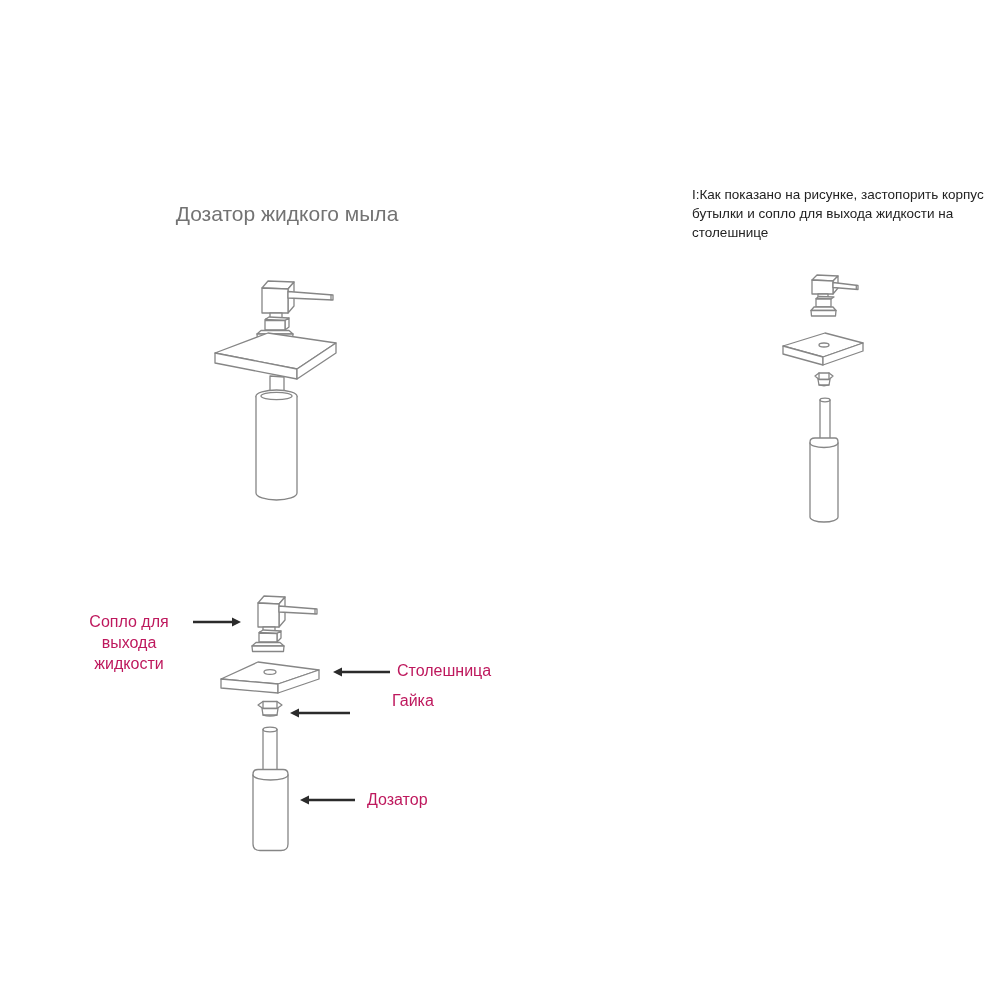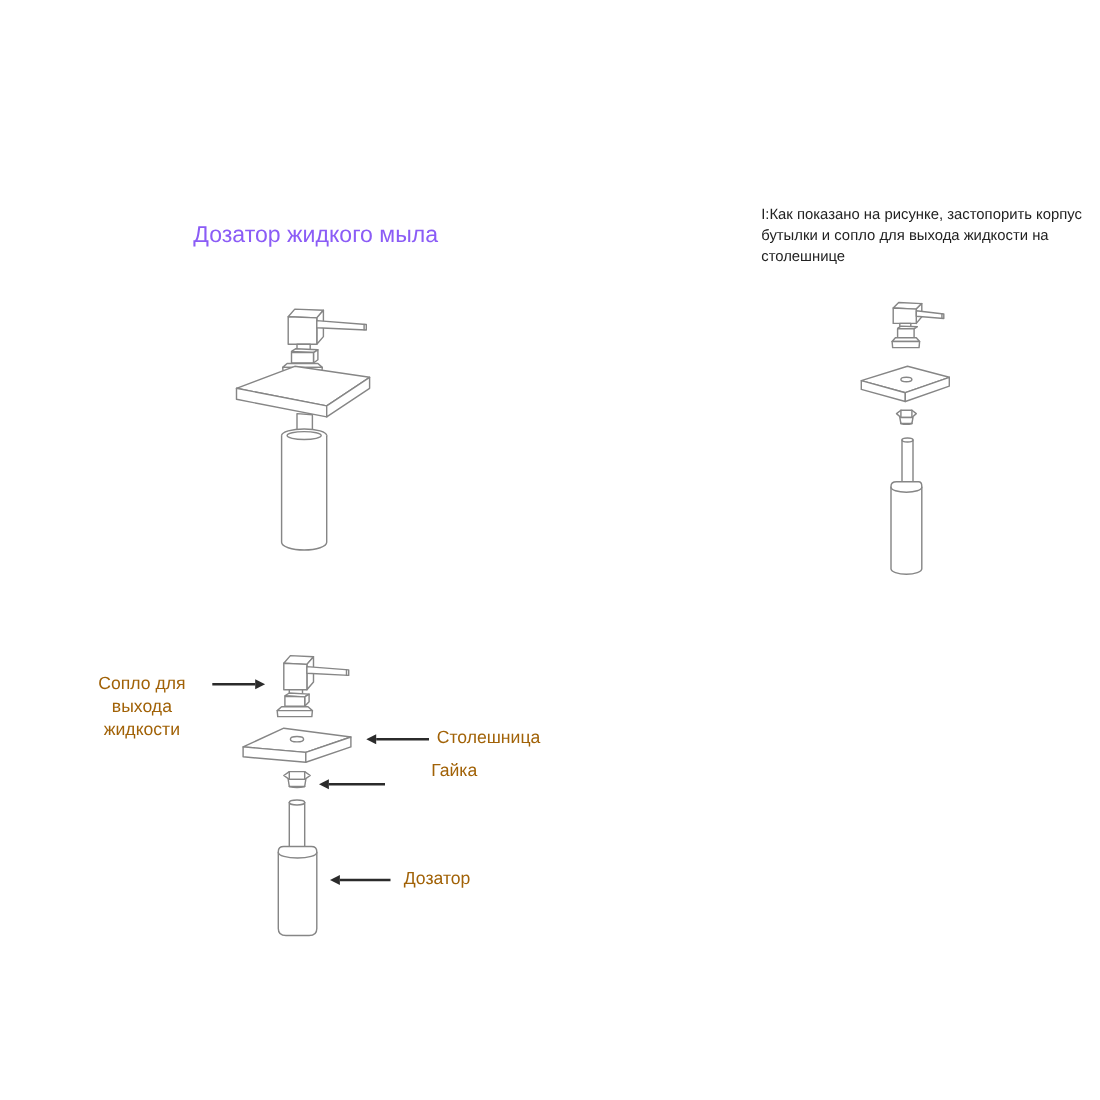--- a/index.html
+++ b/index.html
@@ -22,32 +22,32 @@
     background:var(--header-bg);
     border-bottom:5px solid #e3e3e3;
     display:flex;align-items:center;justify-content:center;
   }
   .page-title{
     margin:0;font-size:25px;font-weight:400;color:#1c1c1c;letter-spacing:.2px;
   }
   .subtitle{
     position:absolute;left:14px;top:202px;width:546px;
     margin:0;text-align:center;
-    font-size:21px;font-weight:400;color:#8b5cf6;
+    font-size:21px;font-weight:400;color:#737373;
   }
   .step-text{
     position:absolute;left:692px;top:185px;width:310px;
     margin:0;font-size:13.5px;line-height:19px;color:#222;
     white-space:pre-line;
   }
   .drawing{position:absolute;}
   .drawing svg{display:block;}
   .labeled-diagram{position:absolute;left:55px;top:588px;width:430px;height:280px;}
   .diagram-label{
-    position:absolute;font-size:16px;color:#a16207;white-space:pre-line;
+    position:absolute;font-size:16px;color:#be185d;white-space:pre-line;
   }
   .label-nozzle{left:8px;top:23px;width:132px;text-align:center;line-height:21px;}
   .label-countertop{left:342px;top:74px;}
   .label-nut{left:337px;top:104px;}
   .label-bottle{left:312px;top:203px;}
   .ln{stroke:var(--line);stroke-width:1.3;fill:none;stroke-linejoin:round;stroke-linecap:round;}
   .fw{stroke:var(--line);stroke-width:1.3;fill:#ffffff;stroke-linejoin:round;}
   .arrow-line{stroke:var(--arrow);stroke-width:2.4;fill:none;}
   .arrow-head{fill:var(--arrow);stroke:none;}
 </style>

